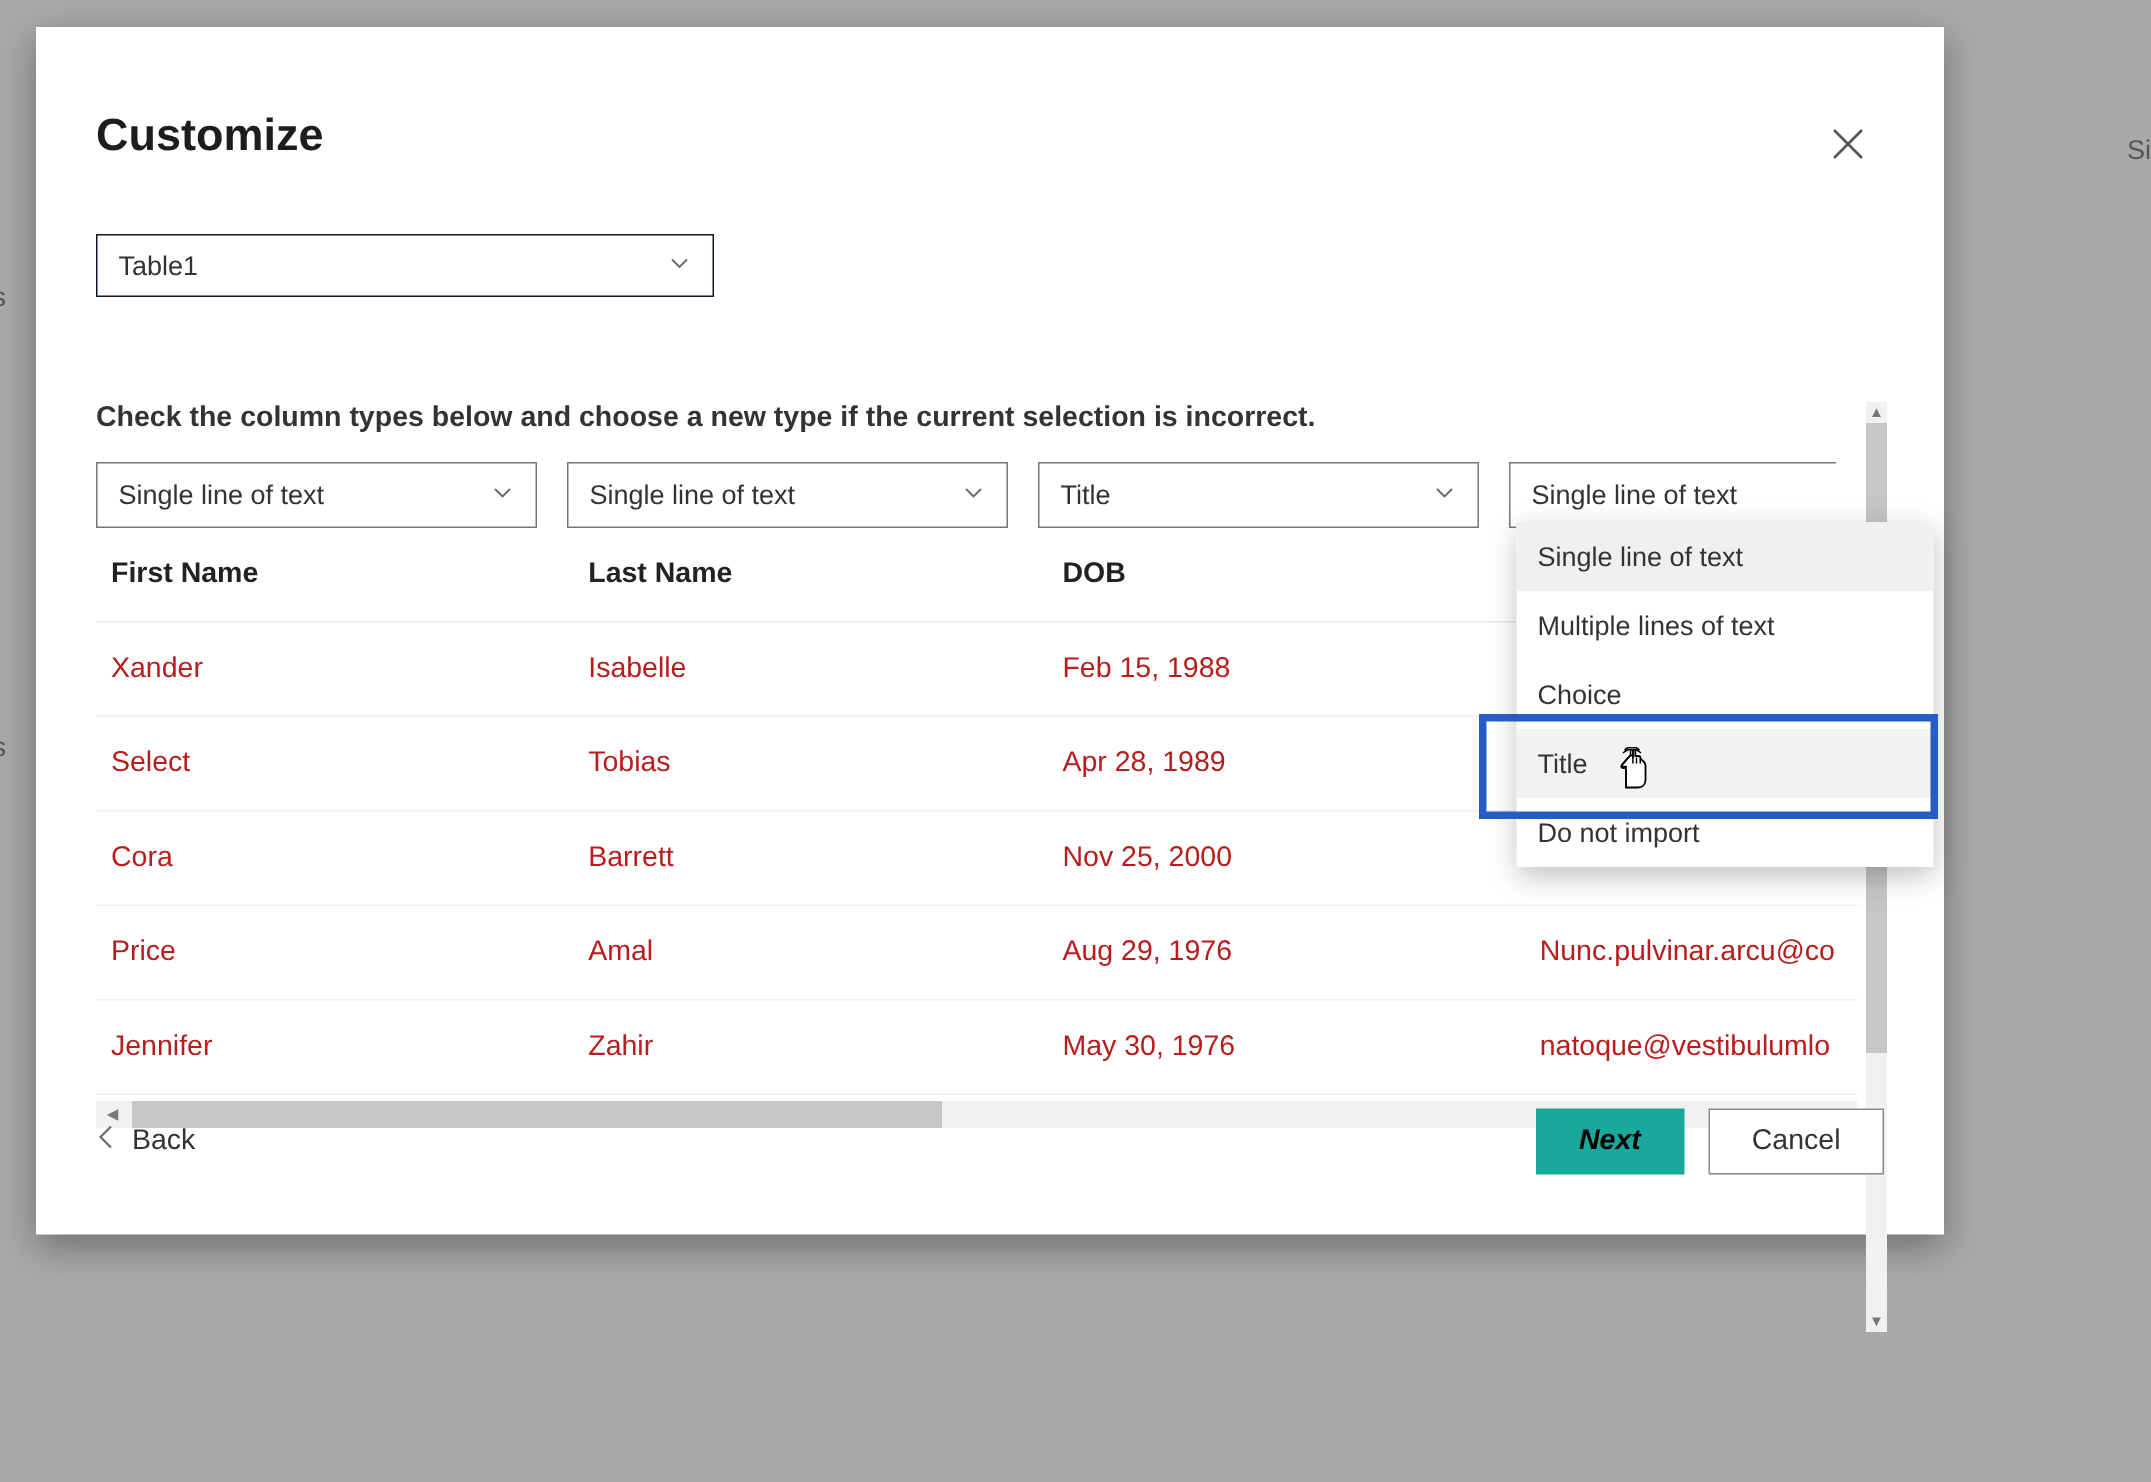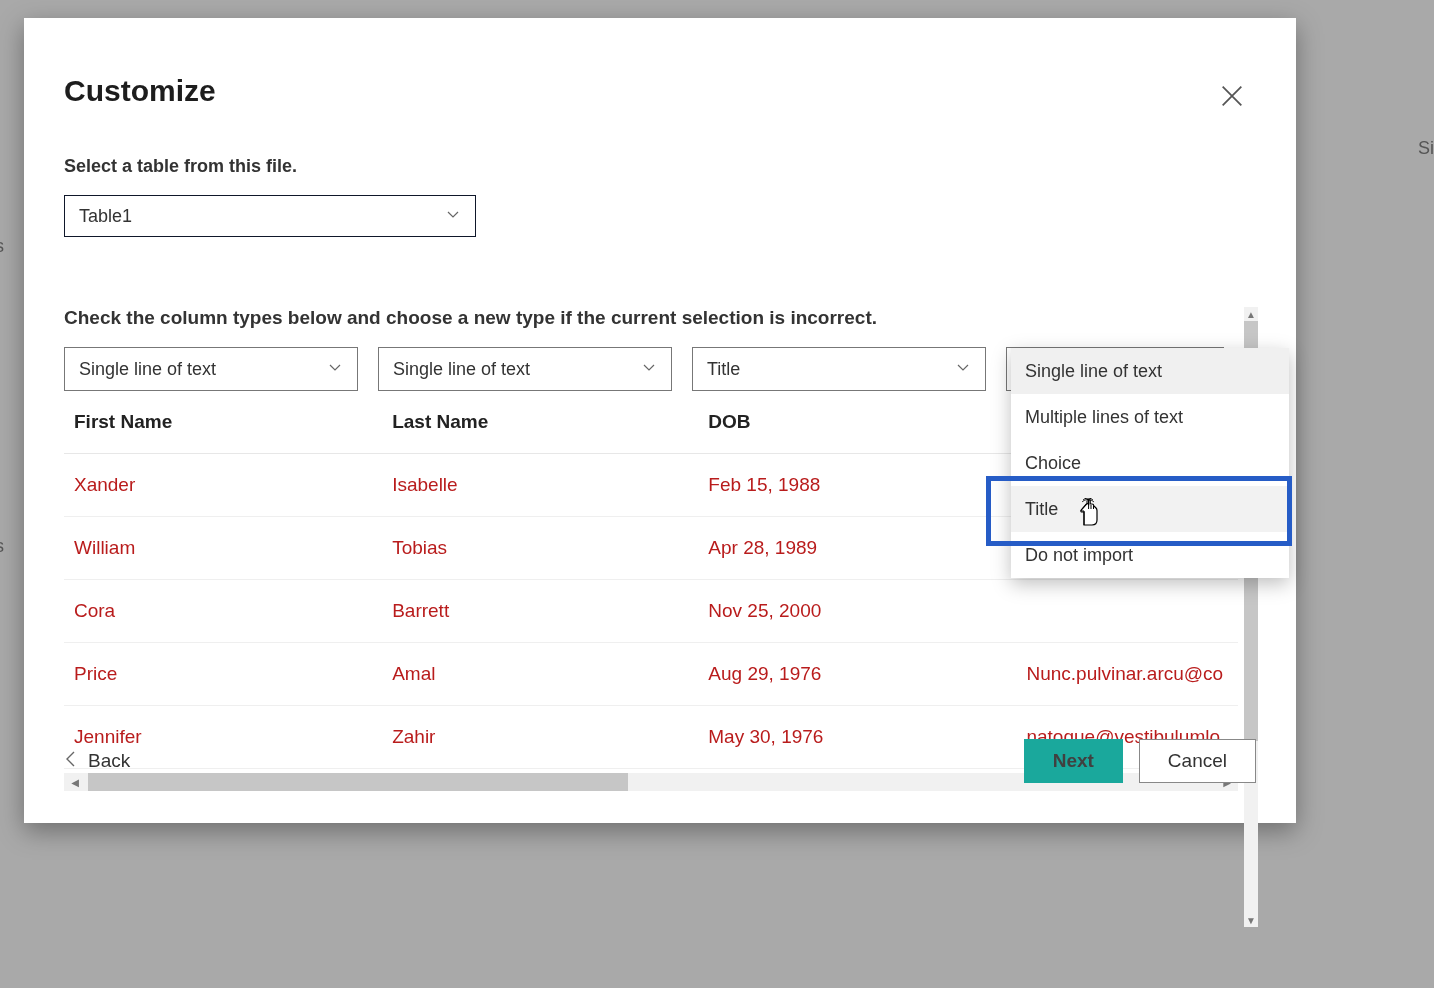--- a/index.html
+++ b/index.html
@@ -1,19 +1,19 @@
 <!DOCTYPE html>
 <html><head>
 <meta charset="utf-8">
 <style>
   * { box-sizing: border-box; margin: 0; padding: 0; }
   html, body { width: 1434px; height: 988px; font-family: "Segoe UI", Arial, sans-serif; }
   body { background: #a9a9a9; position: relative; }
 
-  .backdrop-text { position: absolute; color: #555; font-size: 18px; margin-top: 48px; }
+  .backdrop-text { position: absolute; color: #555; font-size: 18px; }
   .bt1 { top: 90px; left: 1418px; }
   .bt2 { top: 188px; left: -5px; }
   .bt3 { top: 488px; left: -5px; }
 
   .modal {
     position: absolute;
     left: 24px; top: 18px;
     width: 1272px; height: 805px;
     background: #fff;
     box-shadow: 0 8px 24px rgba(0,0,0,.35);
@@ -138,41 +138,40 @@
     display: flex; align-items: center; gap: 10px;
     font-size: 19px; color: #333; cursor: pointer;
   }
   .back-link .chev-l { color: #666; }
   .footer-buttons { display: flex; gap: 16px; }
   .btn {
     height: 44px; padding: 0 28px; font-size: 19px;
     display: flex; align-items: center; justify-content: center;
     cursor: pointer; border: 1px solid transparent;
   }
-  .btn-next { background: #1aa89c; color: #404040; font-weight: 600; }
+  .btn-next { background: #1aa89c; color: #000000; font-weight: 600; font-style: italic; }
   .btn-cancel { background: #fff; color: #333; border-color: #888; }
 </style>
 </head>
 <body>
 
 <span class="backdrop-text bt1">Si</span>
 <span class="backdrop-text bt2">s</span>
 <span class="backdrop-text bt3">s</span>
 
 <div class="modal">
 
   <h1>Customize</h1>
 
   <div class="close-x">
     <svg viewBox="0 0 24 24">
         <path d="M4 4 L20 20 M20 4 L4 20" stroke="#555" stroke-width="1.5" fill="none"></path>
       </svg>
   </div>
 
-  <div class="label1">Select a table from this file.</div>
 
   <div class="table-select">
     <span>Table1</span>
     <span class="chev">
       <svg width="16" height="16" viewBox="0 0 16 16">
           <path d="M3 6 L8 11 L13 6" stroke="#666" stroke-width="1.2" fill="none"></path>
         </svg>
     </span>
   </div>
 
@@ -214,21 +213,21 @@
         </tr>
       </thead>
       <tbody>
         <tr>
           <td class="col-a">Xander</td>
           <td class="col-b">Isabelle</td>
           <td class="col-c">Feb 15, 1988</td>
           <td class="col-d"></td>
         </tr>
         <tr>
-          <td class="col-a">William</td>
+          <td class="col-a">Select</td>
           <td class="col-b">Tobias</td>
           <td class="col-c">Apr 28, 1989</td>
           <td class="col-d"></td>
         </tr>
         <tr>
           <td class="col-a">Cora</td>
           <td class="col-b">Barrett</td>
           <td class="col-c">Nov 25, 2000</td>
           <td class="col-d"></td>
         </tr>

